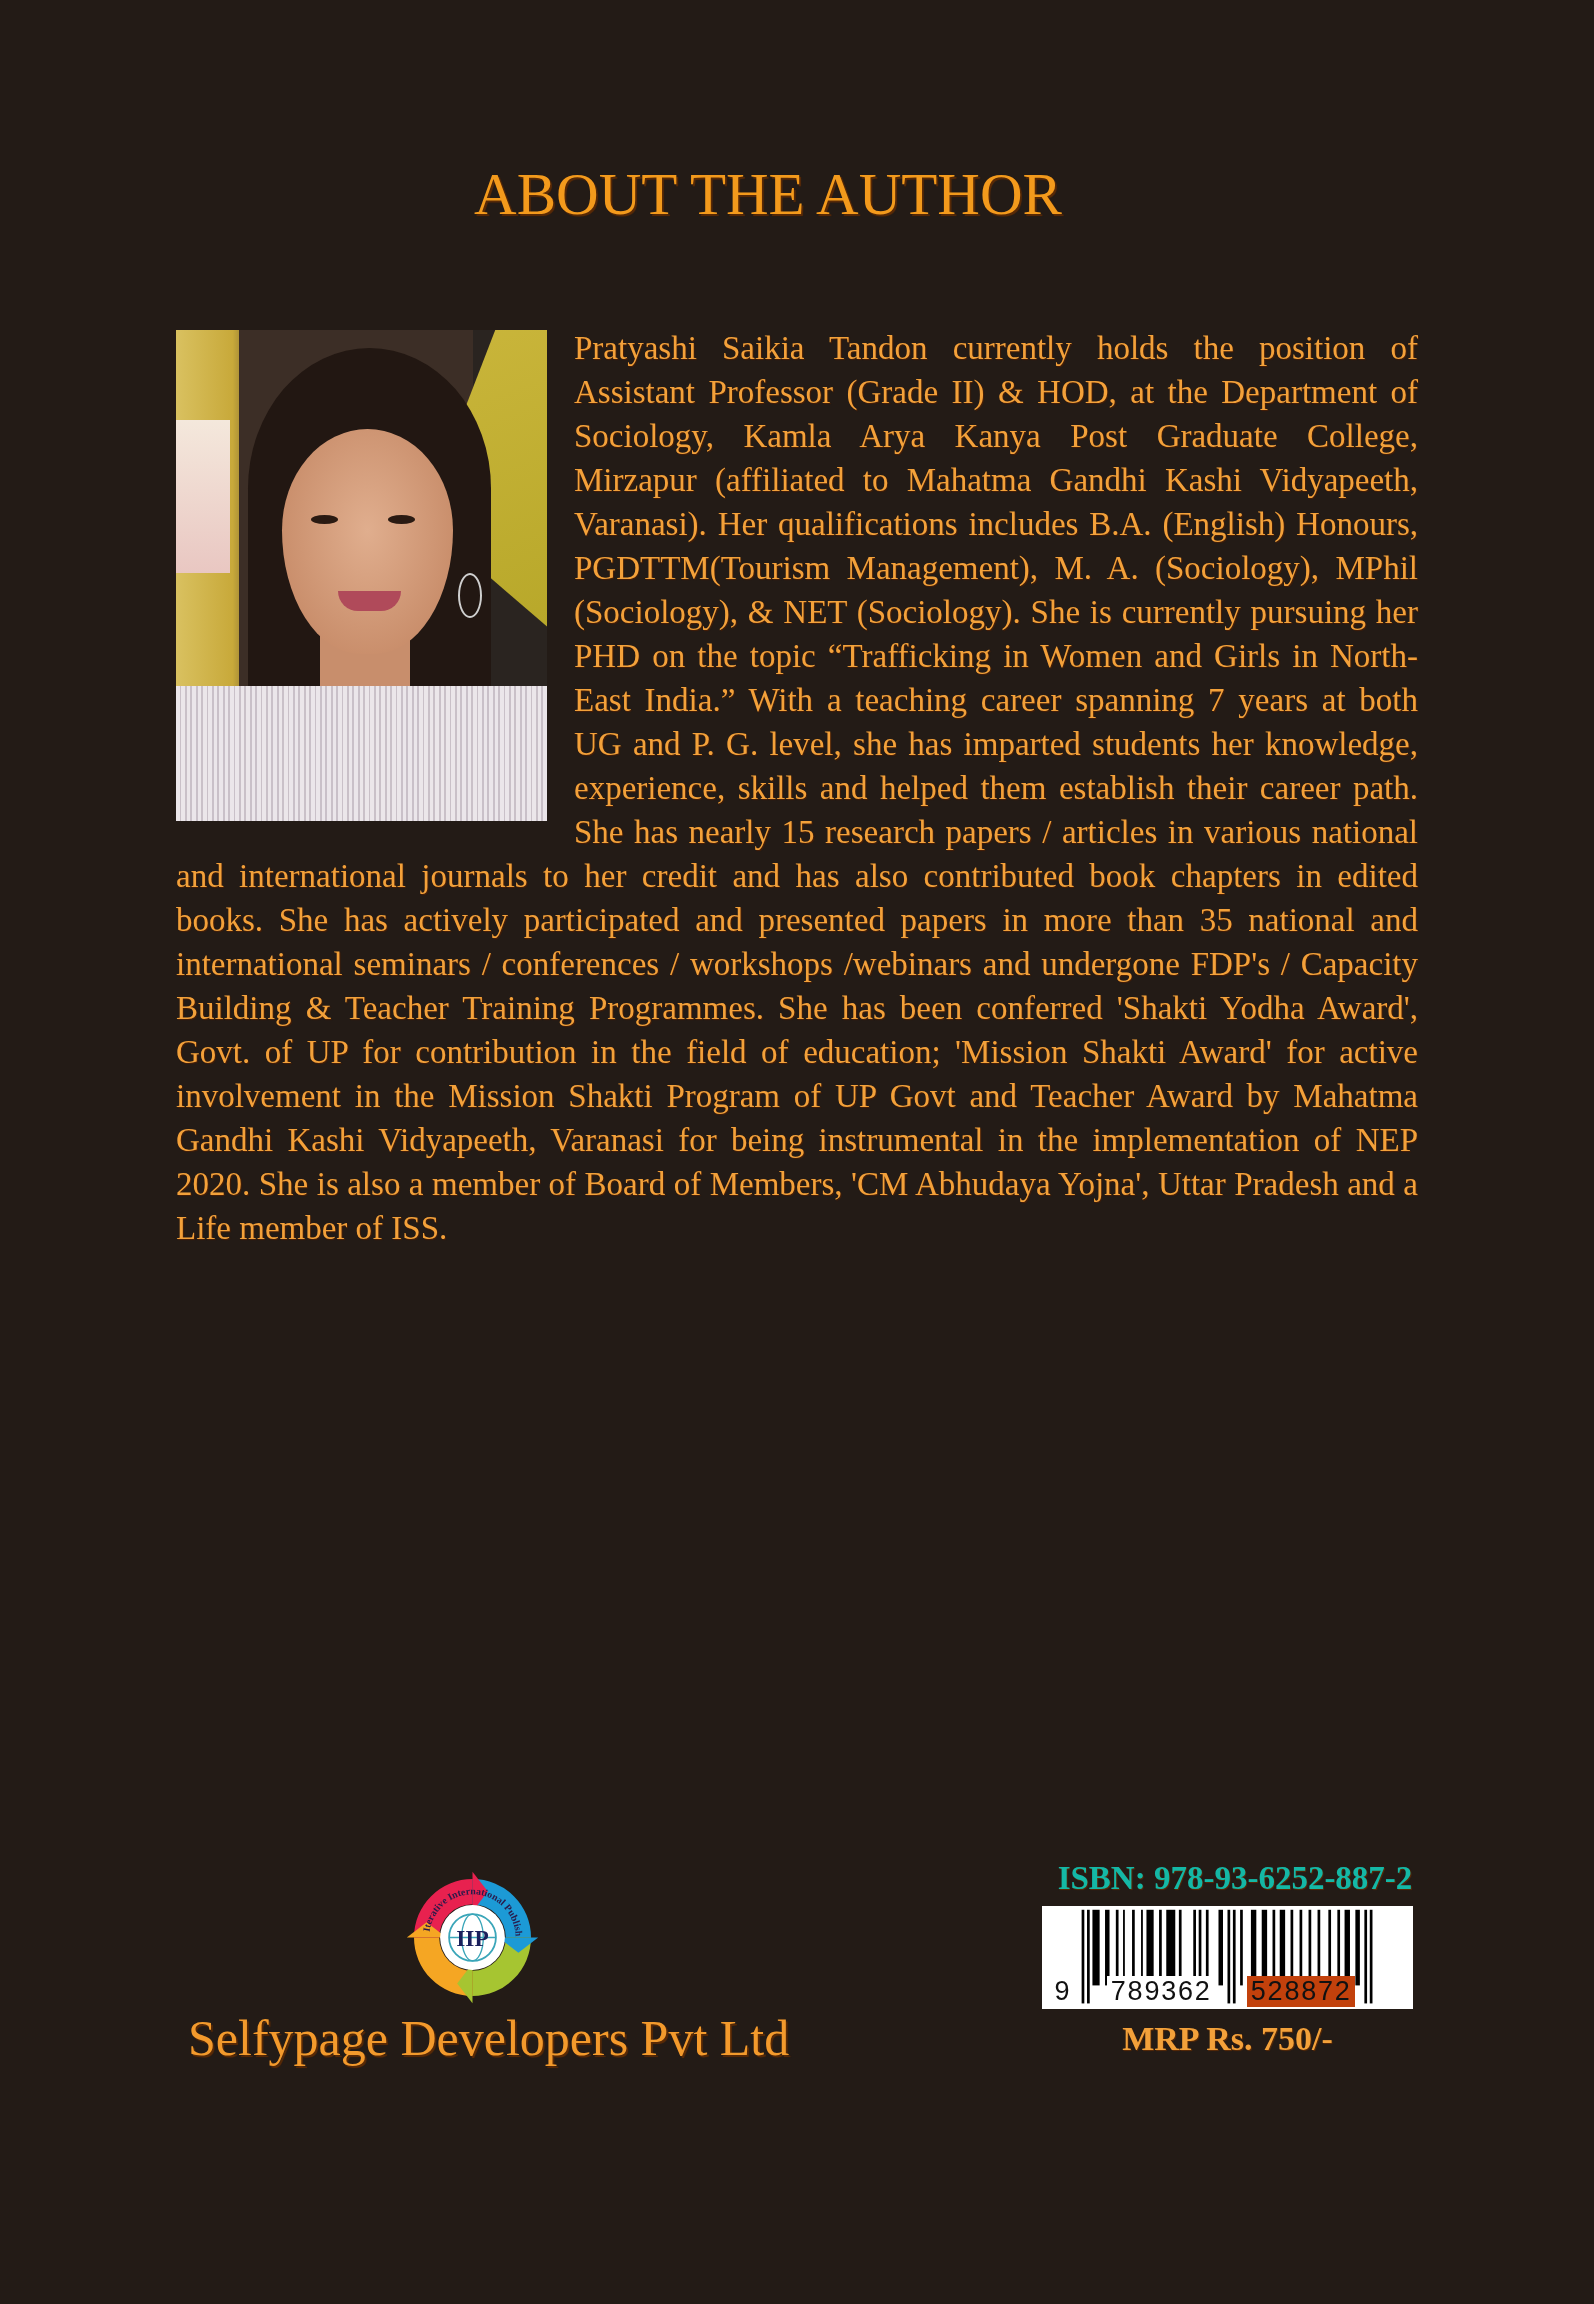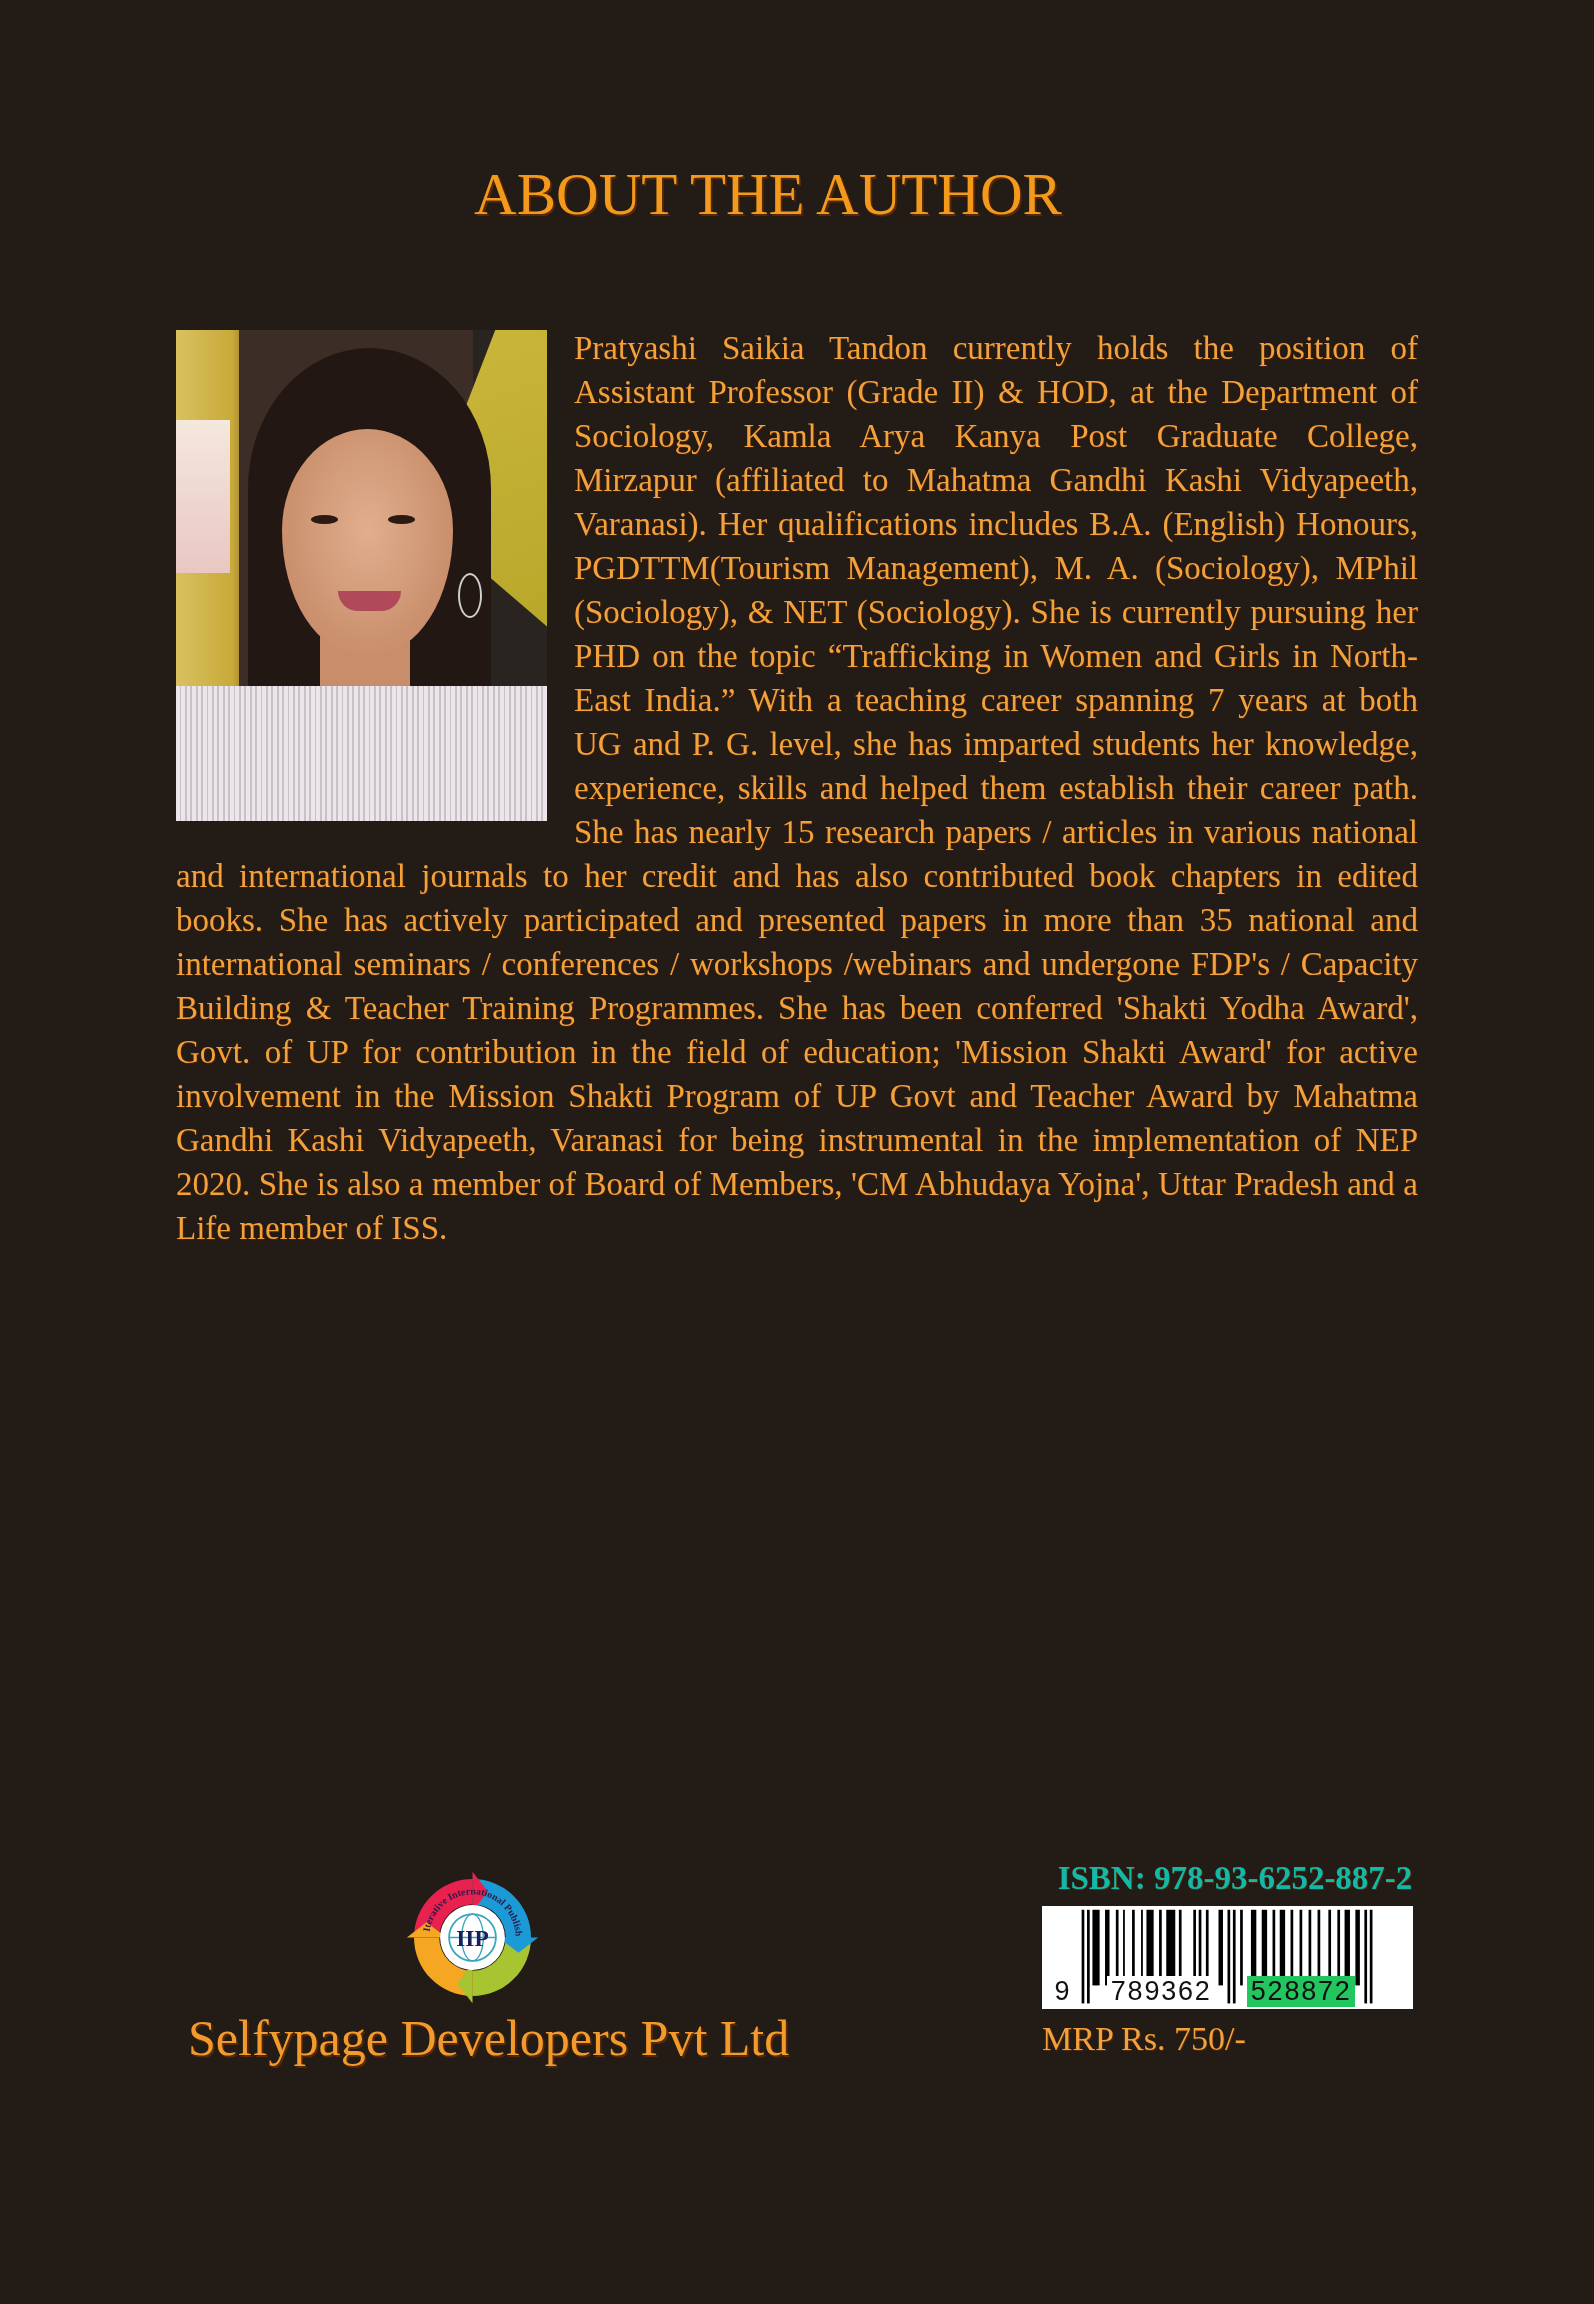--- a/index.html
+++ b/index.html
@@ -72,25 +72,25 @@
     background: #ffffff;
   }
   .barcode .bars { position:absolute; left:0; top:0; width:371px; height:103px; }
   .barcode .digits {
     position: absolute; bottom: 1.8px; left: 7.2px; right: 7.2px;
     font-family: "Liberation Sans", sans-serif; font-size: 27px; color: #111;
     display: flex; gap: 0;
   }
   .barcode .d0 { position:absolute; left:1.8px; bottom:0; background:#fff; padding:0 3.6px; }
   .barcode .d1 { position:absolute; left:58px; bottom:0; background:#fff; padding:0 3.6px; letter-spacing:1.8px; }
-  .barcode .d2 { position:absolute; left:198px; bottom:0; background:#22c55e; padding:0 3.6px; letter-spacing:1.8px; }
+  .barcode .d2 { position:absolute; left:198px; bottom:0; background:#c2410c; padding:0 3.6px; letter-spacing:1.8px; }
   .mrp {
     position: absolute; left: 1042px; top: 2020px; width: 371px;
-    text-align: left;
-    font-family: "Liberation Serif", serif; font-weight: normal;
+    text-align: center;
+    font-family: "Liberation Serif", serif; font-weight: bold;
     font-size: 34px; color: #f3a13a;
     text-shadow: 0.9px 0.9px 0.9px #5a2a06;
   }
 </style>
 </head>
 <body>
 
 <div class="heading">ABOUT THE AUTHOR</div>
 
 <div class="bio">

